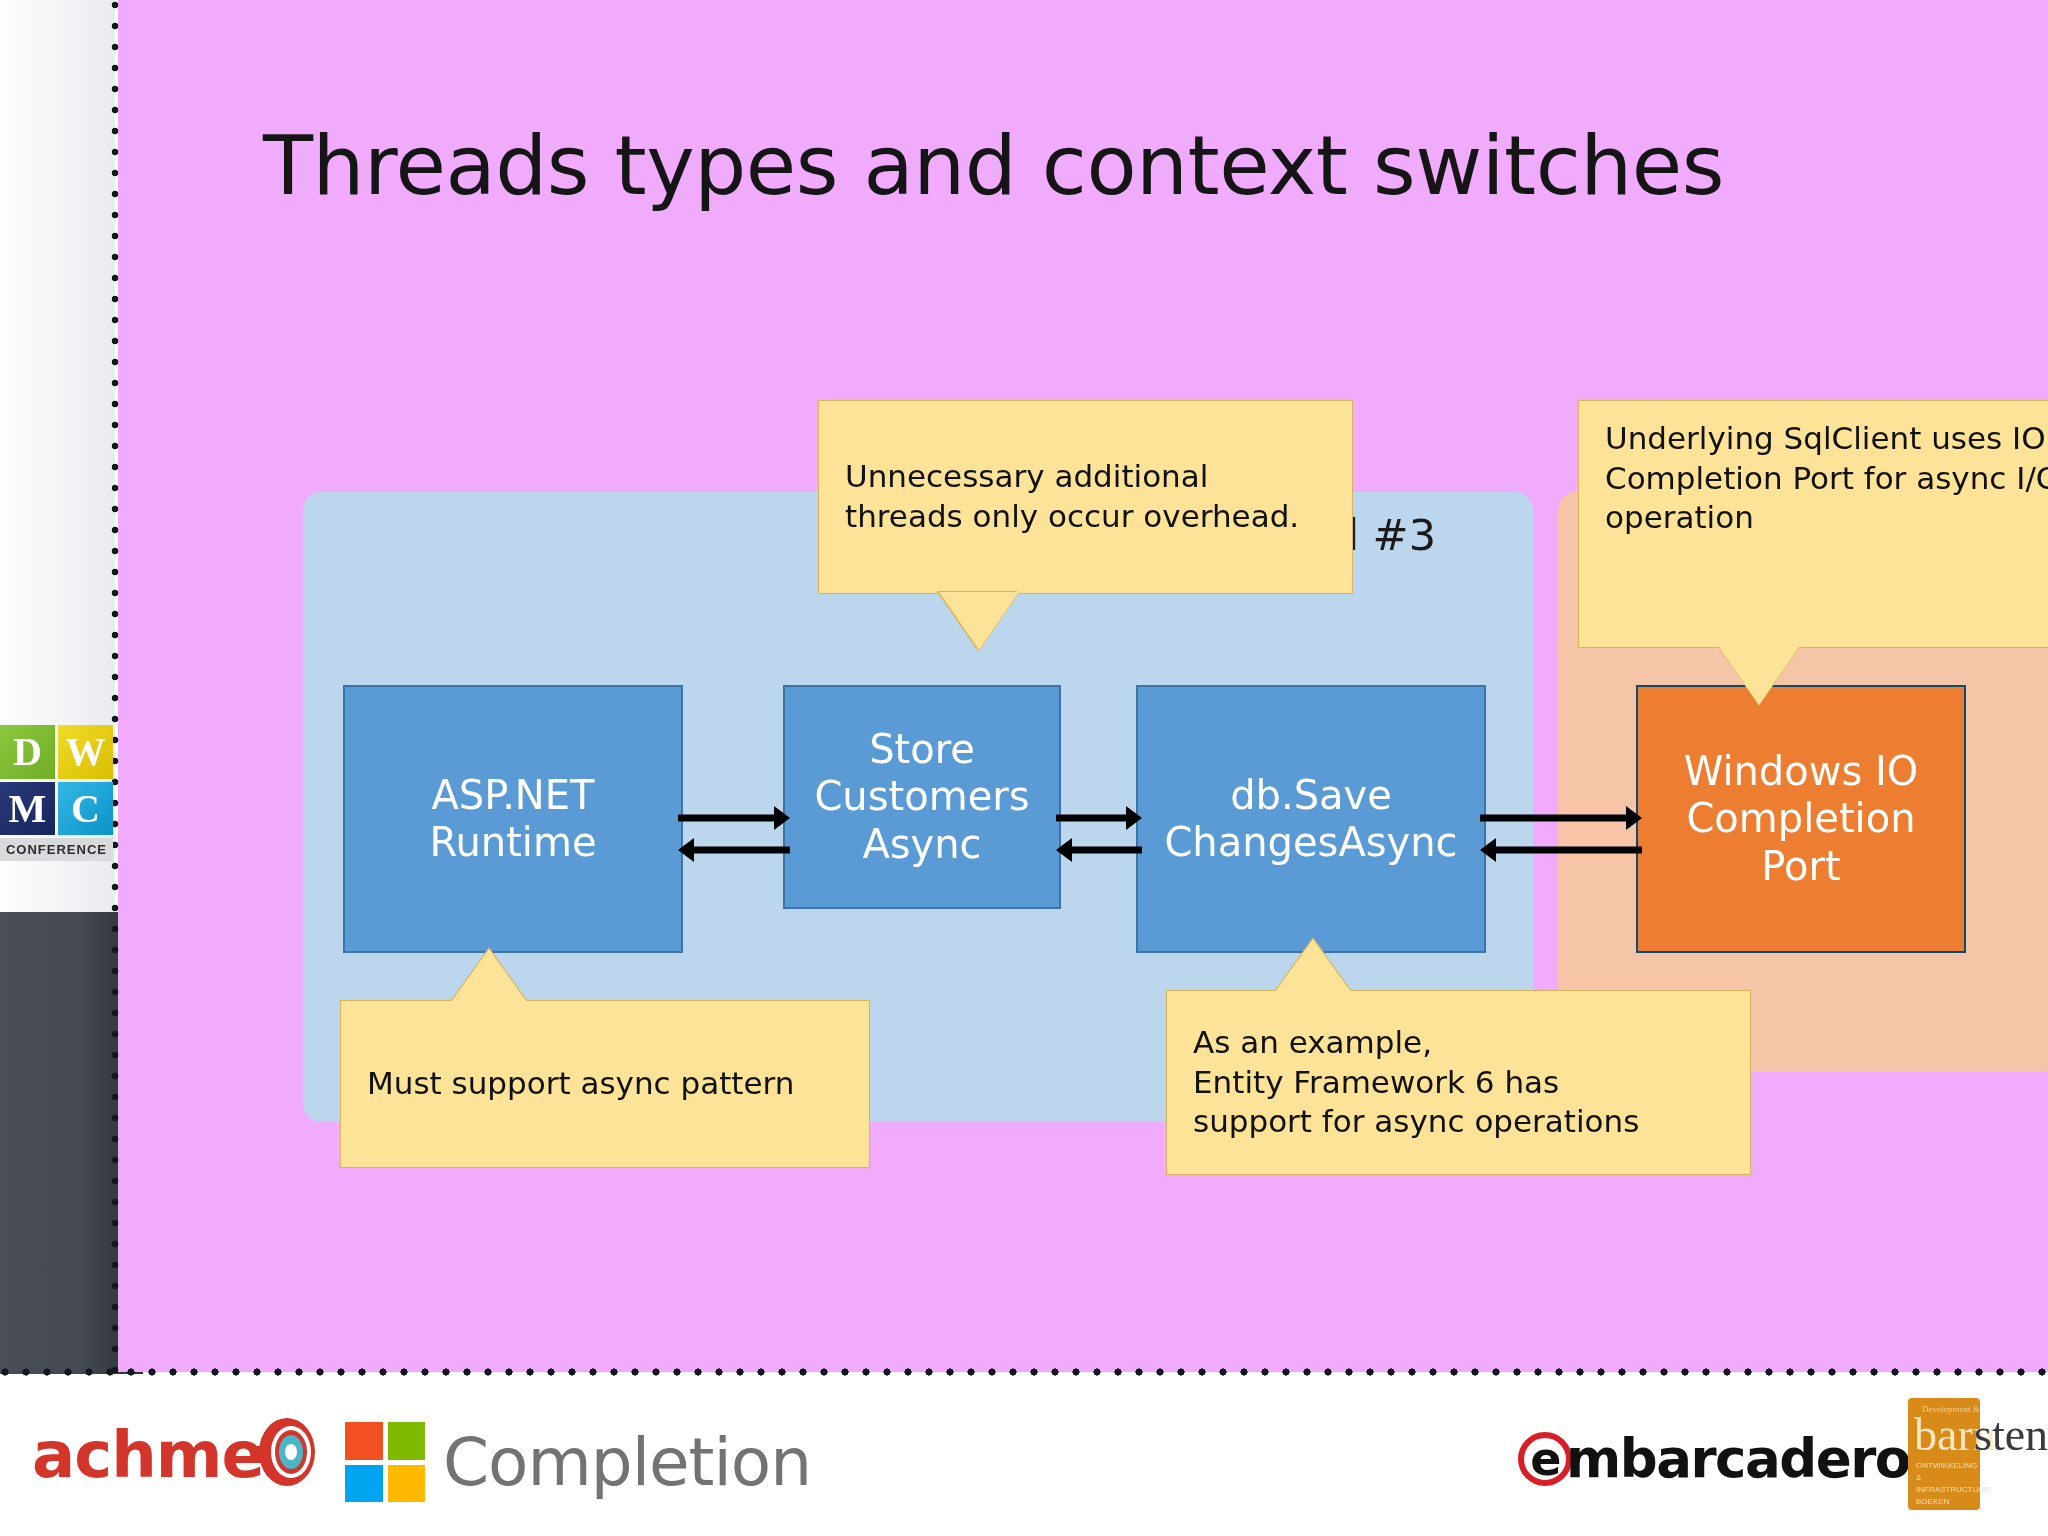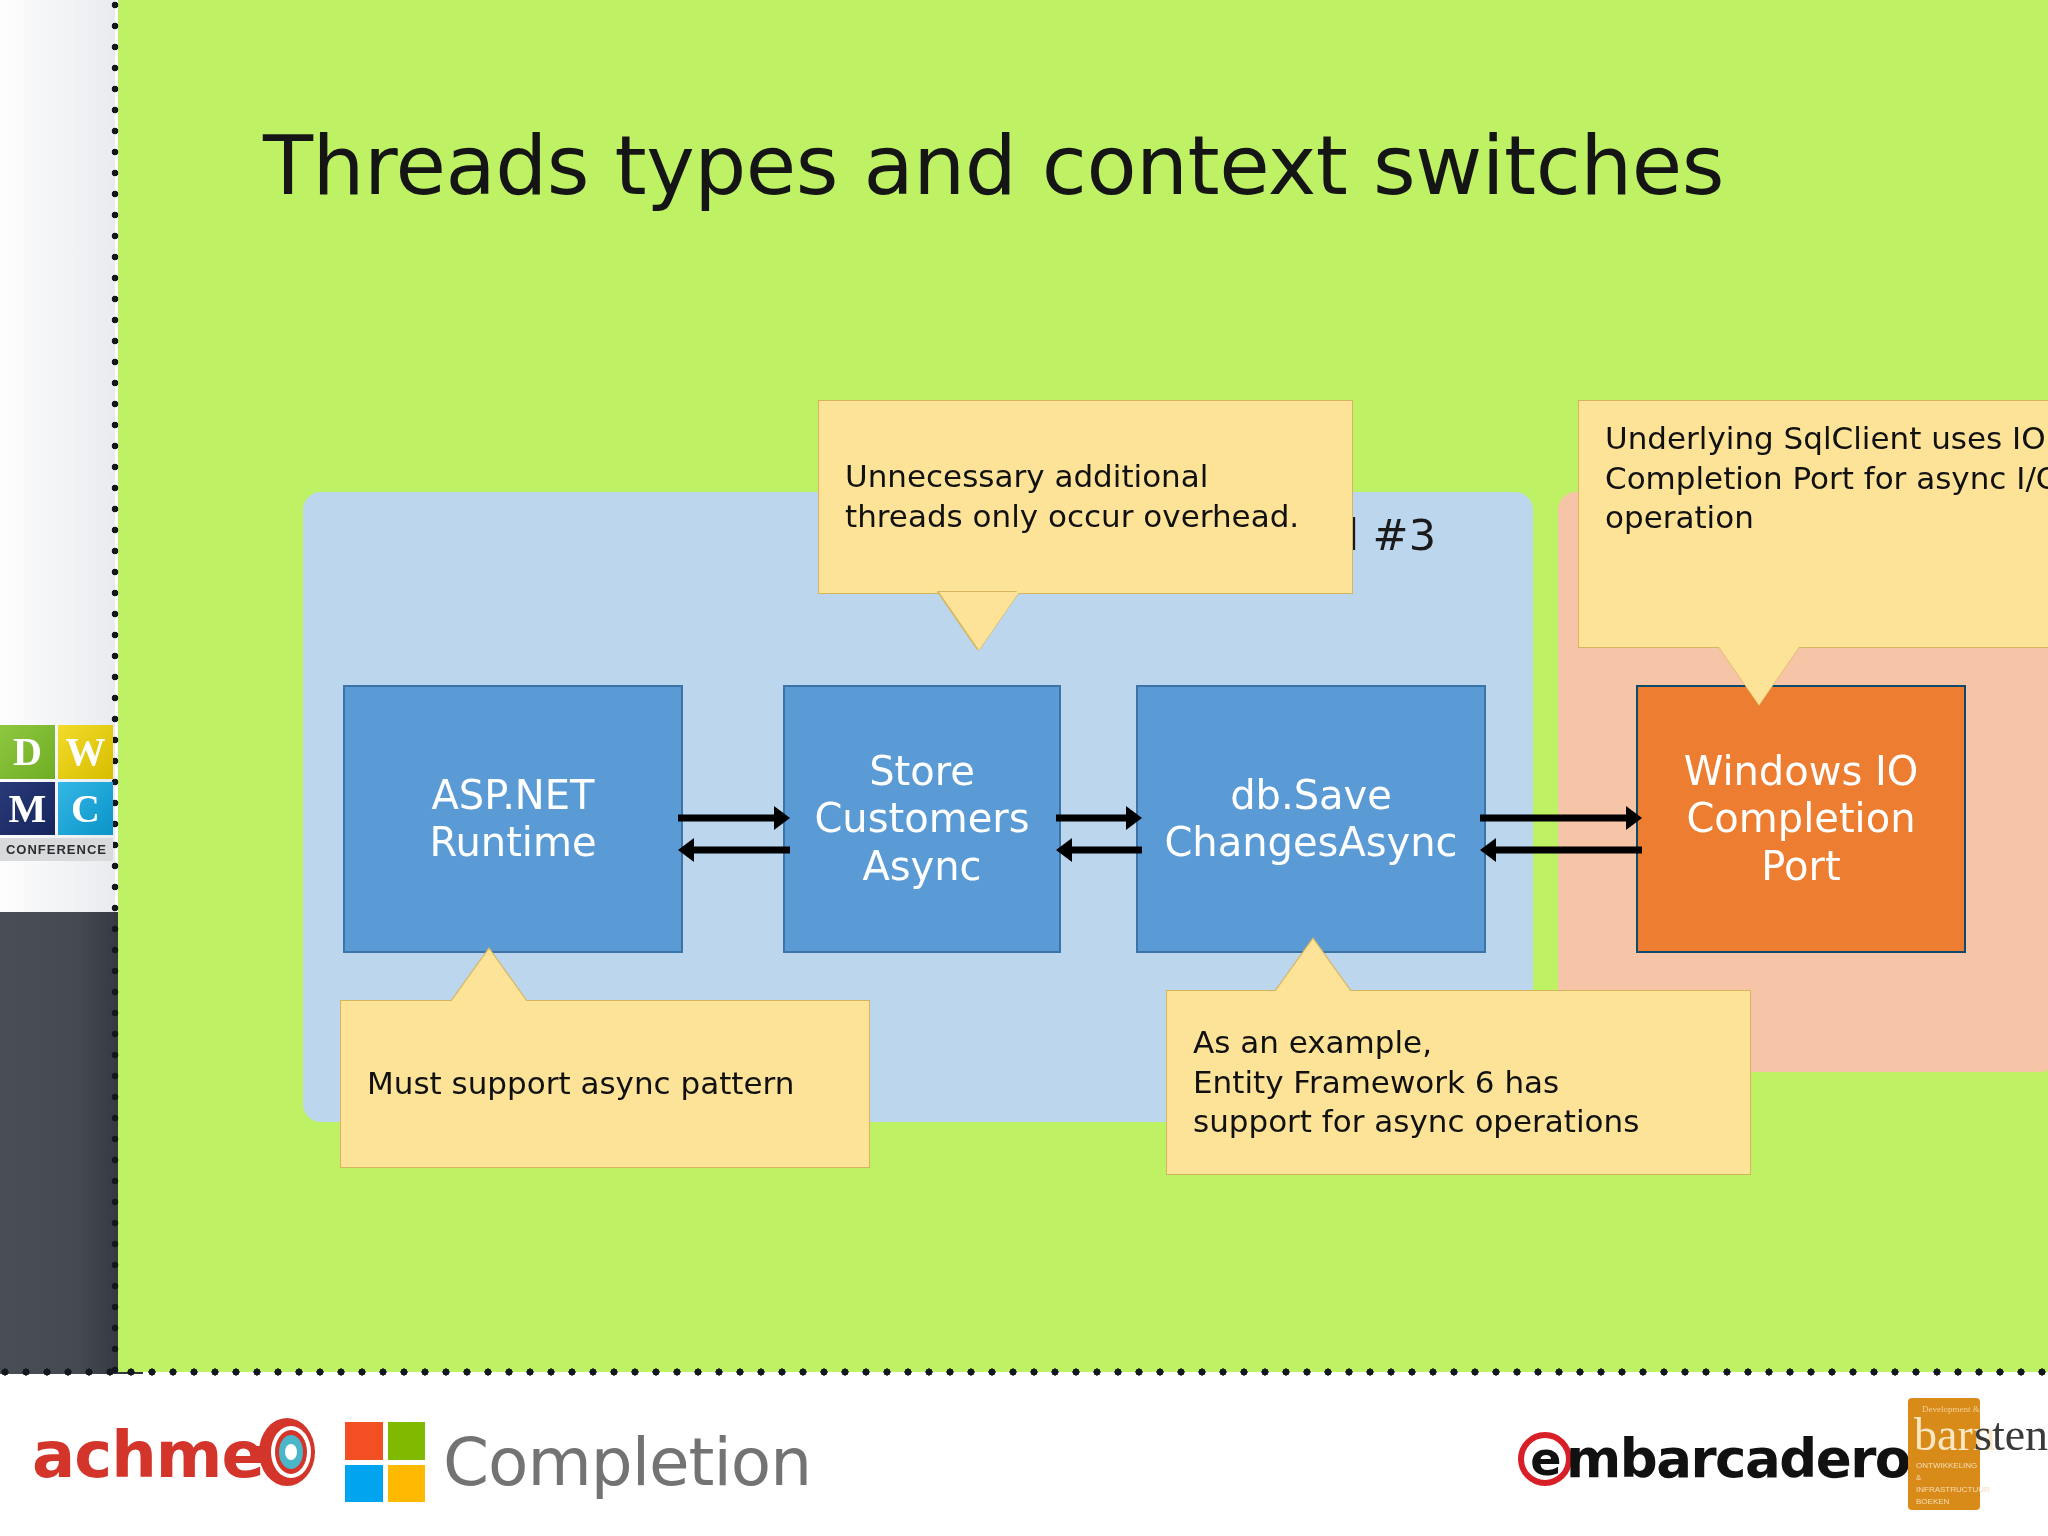--- a/index.html
+++ b/index.html
@@ -21,21 +21,21 @@
   }
   
   .left-dark{
     position:absolute;left:0;top:912px;width:143px;height:462px;
     background:linear-gradient(90deg,#4a4e57 0%,#454951 55%,#2b2f36 100%);
   }
 
   
   .slide{
     position:absolute;left:118px;top:0;right:0;height:1372px;
-    background:#bef264;
+    background:#f0abfc;
   }
 
   
   .dots-v{
     position:absolute;left:110px;top:0;width:10px;height:1378px;
     background-image:radial-gradient(circle at 5px 5px,#14181e 3.2px,rgba(0,0,0,0) 3.6px);
     background-size:10px 21px;
     background-repeat:repeat-y;
     z-index:40;
   }
@@ -79,21 +79,21 @@
     font-size:40px;line-height:1.18;
     font-family:"DejaVu Sans","Liberation Sans",sans-serif;
     z-index:10;
     box-sizing:border-box;
     padding:6px 10px;
   }
   .pbox.blue{background:#5b9bd5;border:2px solid #3d74a8;}
   .pbox.orange{background:#ed7d31;border:2px solid #0c4a6e;}
 
   #box-aspnet   {left:225px; top:685px; width:340px; height:268px;}
-  #box-store    {left:665px; top:685px; width:278px; height:268px;}
+  #box-store    {left:665px; top:685px; width:278px; height:224px;}
   #box-dbsave   {left:1018px;top:685px; width:350px; height:268px;}
   #box-wincp    {left:1518px;top:685px; width:330px; height:268px;}
 
   
   .arrows{position:absolute;z-index:12;}
   #arrows-1{left:560px;top:800px;width:112px;height:70px;}
   #arrows-2{left:938px;top:800px;width:86px;height:70px;}
   #arrows-3{left:1362px;top:800px;width:162px;height:70px;}
 
   

